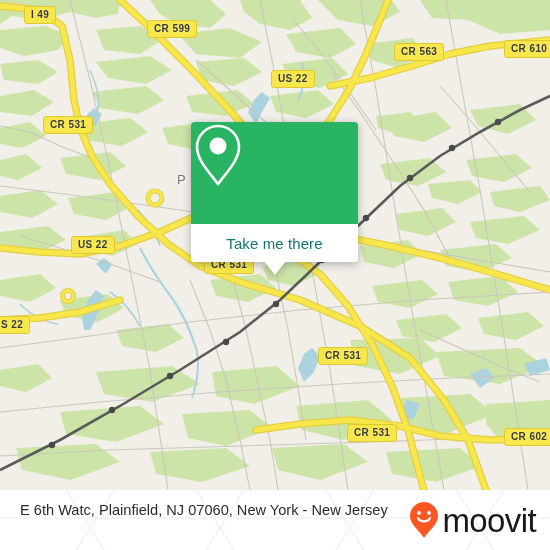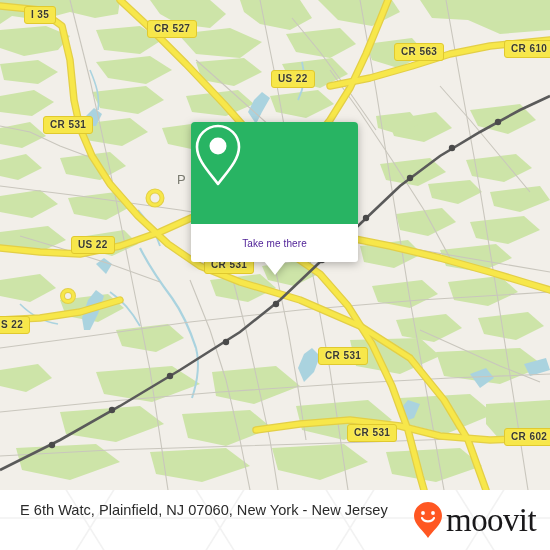--- a/index.html
+++ b/index.html
@@ -77,22 +77,22 @@
     background: #ffffff;
     height: 38px;
     border-bottom-left-radius: 3px;
     border-bottom-right-radius: 3px;
     display: flex;
     align-items: center;
     justify-content: center;
     position: relative;
   }
   #popup-label {
-    color: #4c1d95;
-    font-size: 10px;
+    color: #0f766e;
+    font-size: 15px;
     letter-spacing: 0.1px;
   }
   #popup-tail {
     position: absolute;
     left: 50%; bottom: -13px;
     margin-left: -11px;
     width: 0; height: 0;
     border-left: 11px solid transparent;
     border-right: 11px solid transparent;
     border-top: 14px solid #ffffff;
@@ -126,21 +126,21 @@
     align-items: center;
     height: 34px;
   }
   #moovit-wordmark {
     color: #19181a;
     font-size: 33px;
     font-weight: normal;
     letter-spacing: -0.6px;
     line-height: 33px;
     margin-left: 3px;
-    font-family: Liberation Serif, serif;
+    font-family: Liberation Sans, sans-serif;
   }
 </style>
 </head>
 <body>
 
 <div id="app">
 
   <div id="map">
     <svg width="550" height="490" viewBox="0 0 550 490">
       <defs>
@@ -300,22 +300,22 @@
           <circle cx="155" cy="198" r="7" stroke="#e3cf46" stroke-width="5"></circle>
           <circle cx="155" cy="198" r="7" stroke="#f7e74a" stroke-width="3"></circle>
           <circle cx="68" cy="296" r="5.5" stroke="#e3cf46" stroke-width="5"></circle>
           <circle cx="68" cy="296" r="5.5" stroke="#f7e74a" stroke-width="3"></circle>
         </g>
       </g>
     </svg>
 
     <div class="place-label" style="left:177px; top:172px;">P</div>
 
-    <div class="shield" style="left:24px;  top:6px;">I 35</div>
-    <div class="shield" style="left:147px; top:20px;">CR 527</div>
+    <div class="shield" style="left:24px;  top:6px;">I 49</div>
+    <div class="shield" style="left:147px; top:20px;">CR 599</div>
     <div class="shield" style="left:394px; top:43px;">CR 563</div>
     <div class="shield" style="left:504px; top:40px;">CR 610</div>
     <div class="shield" style="left:271px; top:70px;">US 22</div>
     <div class="shield" style="left:43px;  top:116px;">CR 531</div>
     <div class="shield" style="left:71px;  top:236px;">US 22</div>
     <div class="shield" style="left:204px; top:256px;">CR 531</div>
     <div class="shield" style="left:-6px;  top:316px;">S 22</div>
     <div class="shield" style="left:318px; top:347px;">CR 531</div>
     <div class="shield" style="left:347px; top:424px;">CR 531</div>
     <div class="shield" style="left:468px; top:428px;margin-left:36px;">CR 602</div>

